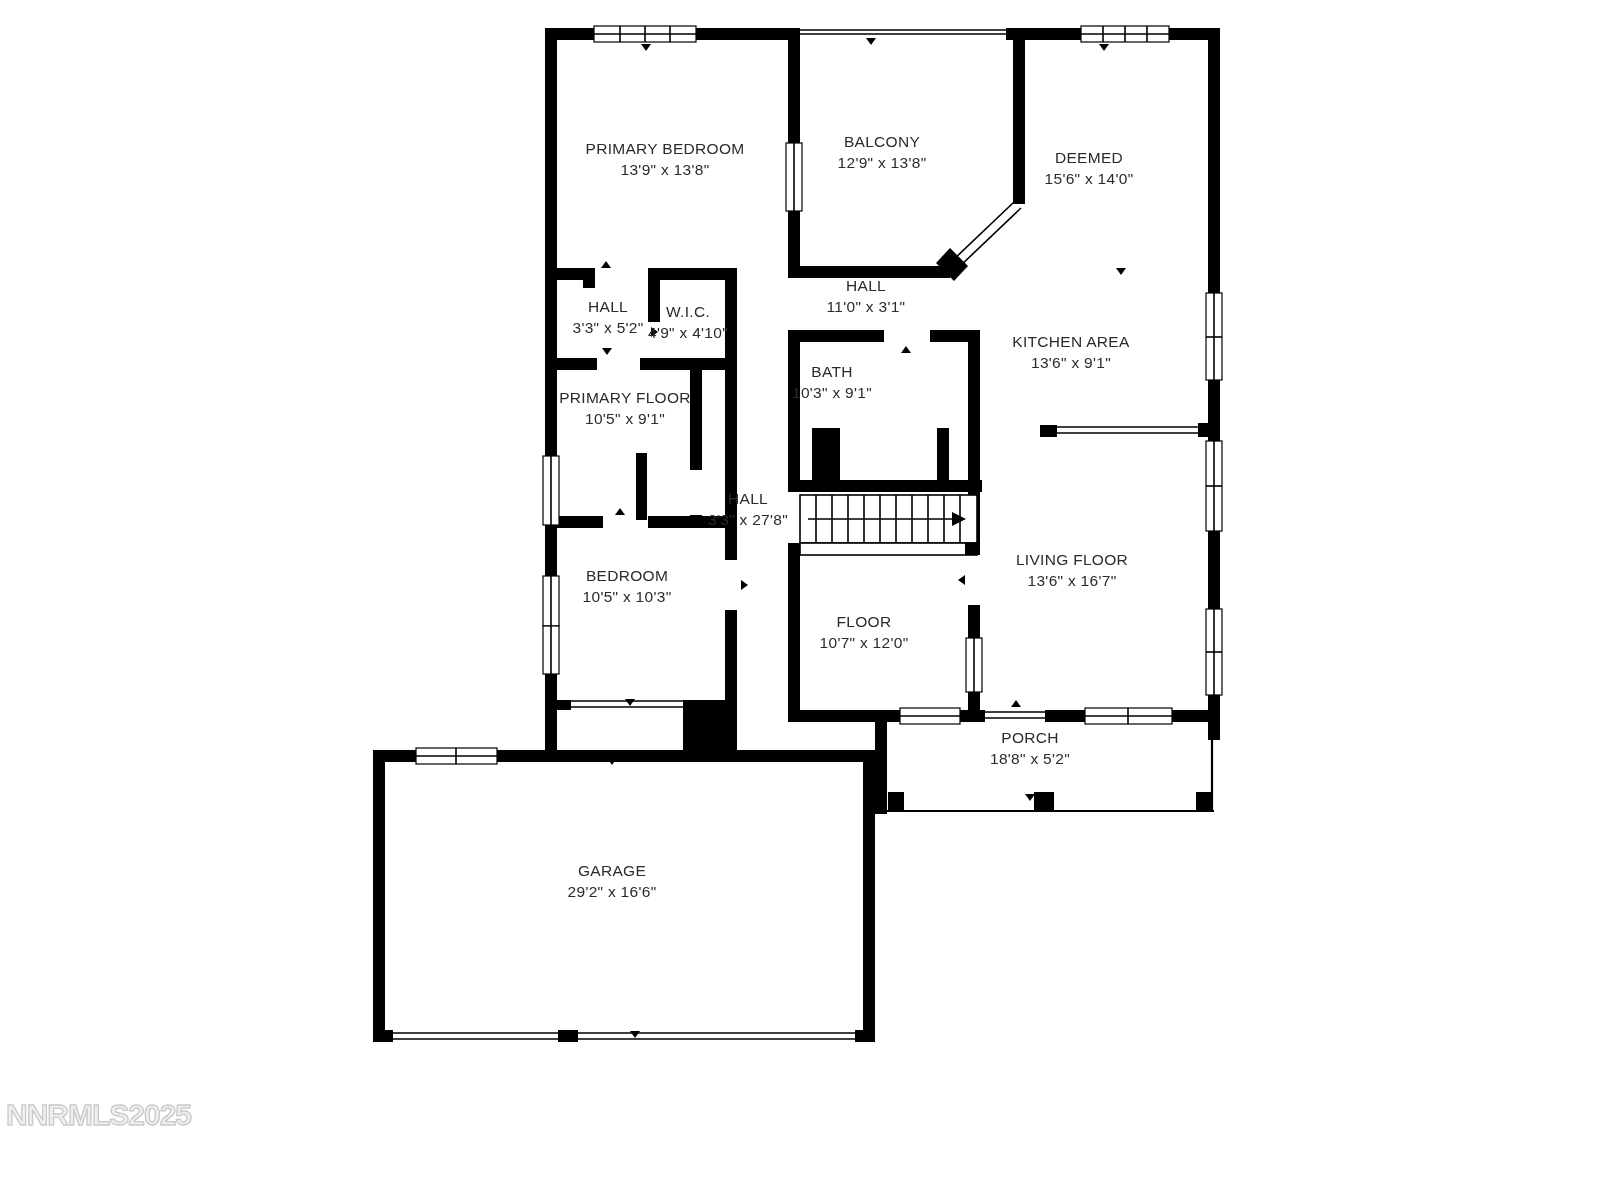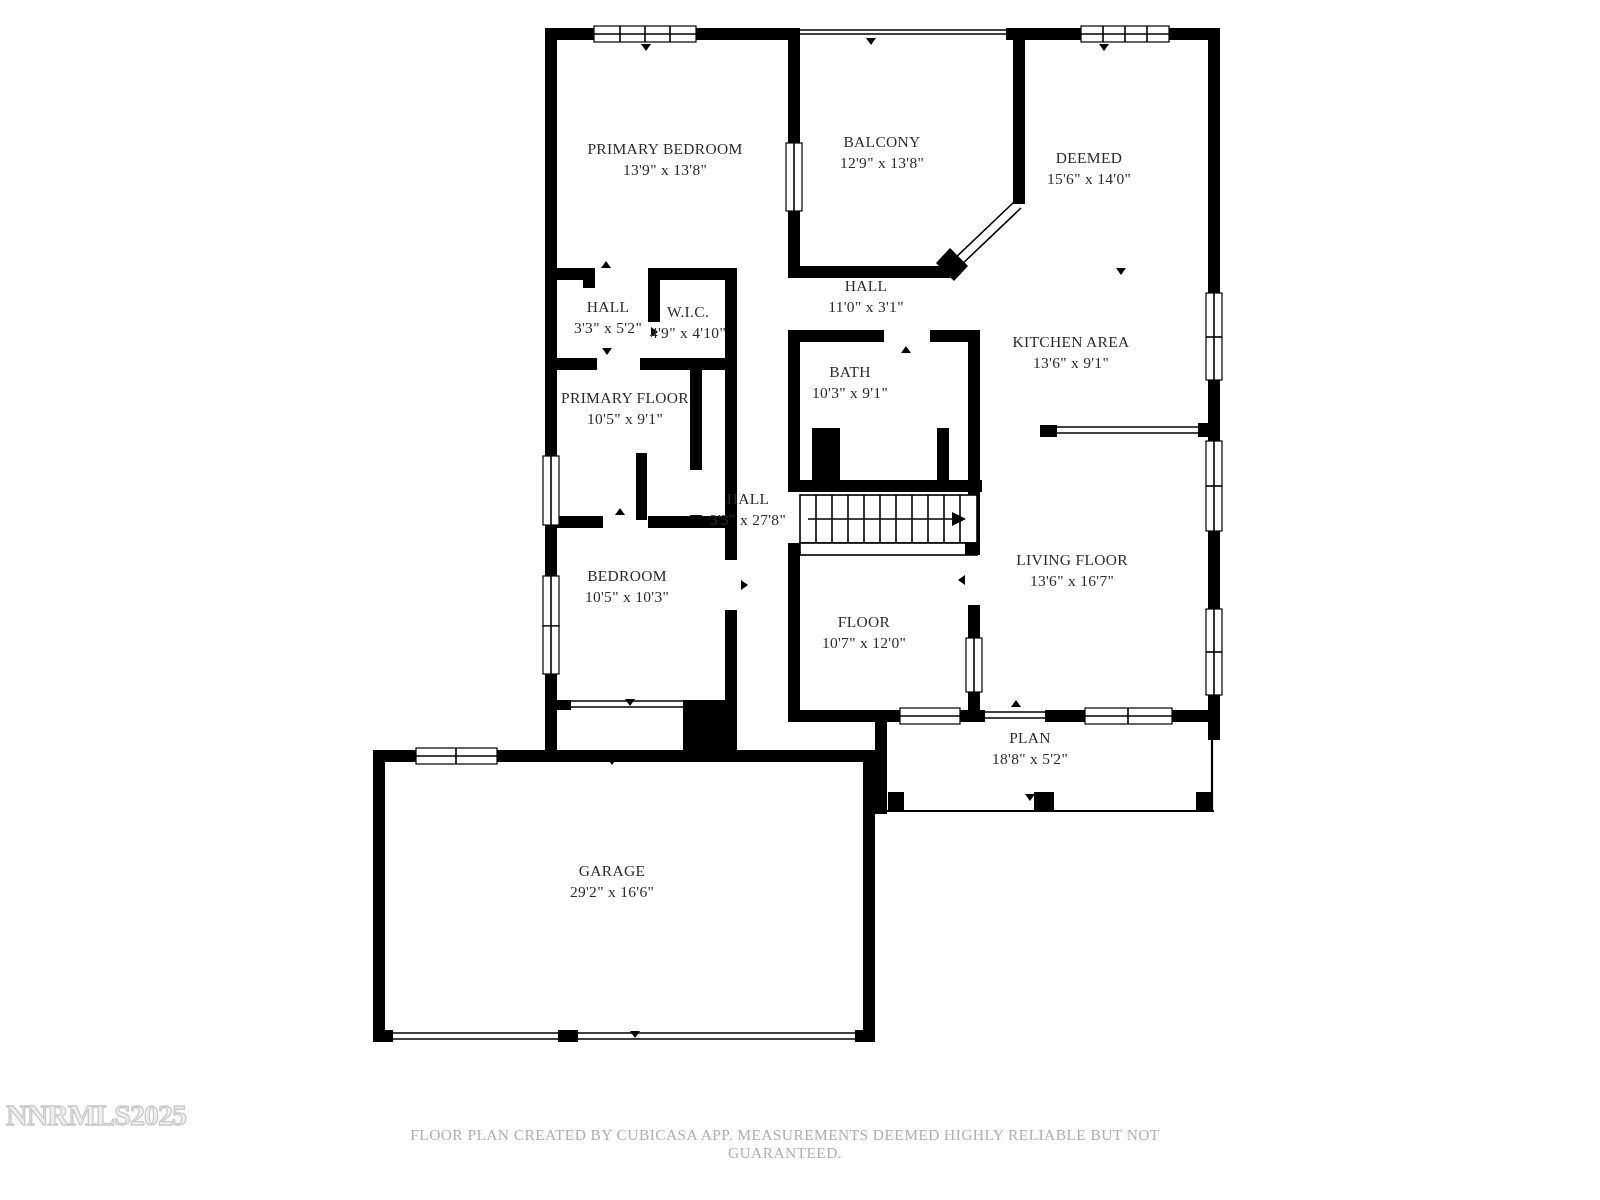--- a/index.html
+++ b/index.html
@@ -1,18 +1,18 @@
 <!DOCTYPE html>
 <html style="--color-wall: #000000; --color-label: #2b2b2b; --color-footer: #b1aeae; --color-watermark: #c9c9c9; --color-background: #ffffff;"><head>
 <meta charset="utf-8">
 <style>
   html,body{margin:0;padding:0;background:#ffffff;}
   .canvas{
     position:relative;width:1412px;height:1200px;background:var(--color-background,#fff);
-    font-family:Liberation Serif, serif;overflow:hidden;
+    font-family:Liberation Sans, sans-serif;overflow:hidden;
   }
   .plan-svg{position:absolute;left:0;top:0;width:1600px;height:1200px;}
   .walls{color:var(--color-wall,#000);}
   .room-label{
     position:absolute;transform:translate(-50%,-50%);
     display:flex;flex-direction:column;align-items:center;
     color:var(--color-label,#2b2b2b);font-size:15.5px;line-height:21px;
     letter-spacing:.3px;white-space:nowrap;text-align:center;z-index:3;
   }
   .footer{
@@ -250,21 +250,21 @@
     <span>3'3" x 5'2"</span>
   </div>
   <div class="room-label" style="left:688px;top:322px">
     <span>W.I.C.</span>
     <span>4'9" x 4'10"</span>
   </div>
   <div class="room-label" style="left:1071px;top:352px">
     <span>KITCHEN AREA</span>
     <span>13'6" x 9'1"</span>
   </div>
-  <div class="room-label" style="left:850px;top:382px">
+  <div class="room-label" style="left:832px;top:382px">
     <span>BATH</span>
     <span>10'3" x 9'1"</span>
   </div>
   <div class="room-label" style="left:625px;top:408px">
     <span>PRIMARY FLOOR</span>
     <span>10'5" x 9'1"</span>
   </div>
   <div class="room-label" style="left:748px;top:509px">
     <span>HALL</span>
     <span>3'3" x 27'8"</span>
@@ -275,23 +275,22 @@
   </div>
   <div class="room-label" style="left:627px;top:586px">
     <span>BEDROOM</span>
     <span>10'5" x 10'3"</span>
   </div>
   <div class="room-label" style="left:864px;top:632px">
     <span>FLOOR</span>
     <span>10'7" x 12'0"</span>
   </div>
   <div class="room-label" style="left:1030px;top:748px">
-    <span>PLAN</span>
+    <span>PORCH</span>
     <span>18'8" x 5'2"</span>
   </div>
   <div class="room-label" style="left:612px;top:881px">
     <span>GARAGE</span>
     <span>29'2" x 16'6"</span>
   </div>
 
   <div class="watermark">NNRMLS2025</div>
-  <div class="footer">FLOOR PLAN CREATED BY CUBICASA APP. MEASUREMENTS DEEMED HIGHLY RELIABLE BUT NOT GUARANTEED.</div>
 </div>
 
 </body></html>

